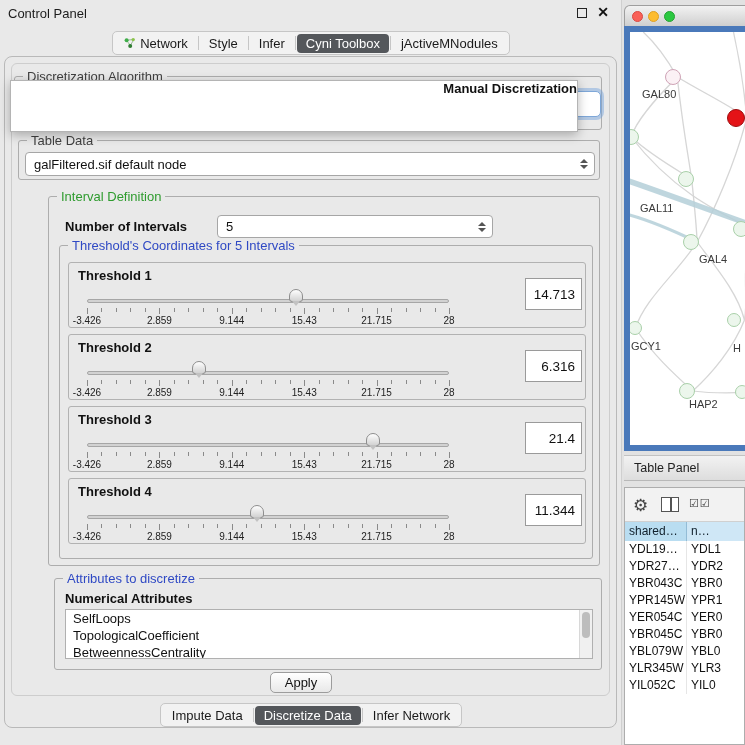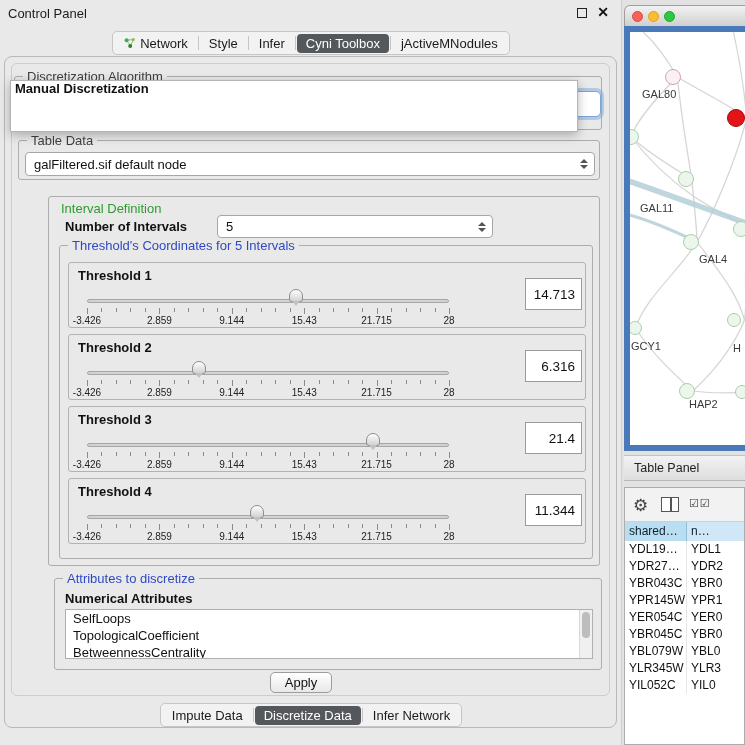--- a/index.html
+++ b/index.html
@@ -23,37 +23,37 @@
   .tabbar{display:inline-flex;align-items:center;background:#f2f2f2;border:1px solid #c6c6c6;border-radius:5px;height:24px;padding:0 2px;}
   .tab{display:flex;align-items:center;gap:4px;padding:2px 9px;font-size:13px;color:#1a1a1a;border-radius:4px;white-space:nowrap;}
   .tab.active{background:var(--tab_active_bg,#54575b);color:#fff;}
   .tab-sep{width:1px;height:14px;background:#c6c6c6;margin:0 1px;}
   .net-icon{display:inline-flex;width:12px;height:12px;}
 
   
   .group{position:absolute;border:1px solid #adadad;border-radius:3px;background:#e9e9e9;}
   .group-title{position:absolute;top:-8px;left:8px;background:#e9e9e9;padding:0 4px;font-size:13px;white-space:nowrap;}
   .gt-black{color:#404040;}
-  .gt-green{color:var(--title_green,#2e9b2e);margin-top:12px;}
+  .gt-green{color:var(--title_green,#2e9b2e);}
   .gt-blue{color:var(--title_blue,#2f49c4);}
 
   
   .combo{position:absolute;background:#fff;border:1px solid #a6a6a6;border-radius:4px;display:flex;align-items:center;font-size:13px;color:#111;}
   .combo-val{flex:1;padding-left:8px;white-space:nowrap;overflow:hidden;}
   .combo-arrows{width:15px;display:flex;flex-direction:column;align-items:center;justify-content:center;gap:2px;margin-right:3px;}
   .arr-up{width:0;height:0;border-left:4px solid transparent;border-right:4px solid transparent;border-bottom:4px solid #555;}
   .arr-dn{width:0;height:0;border-left:4px solid transparent;border-right:4px solid transparent;border-top:4px solid #555;}
 
   
   #algo-group{left:14px;top:76px;width:588px;height:54px;}
   #algo-combo{position:absolute;left:8px;top:14px;width:578px;height:26px;background:#fff;border:1px solid #7ea7d8;border-radius:5px;box-shadow:0 0 0 3px rgba(110,160,220,.45);}
   #algo-popup{position:absolute;left:10px;top:80px;width:568px;height:52px;background:#fff;border:1px solid #b4b4b4;box-shadow:0 3px 10px rgba(0,0,0,.28);z-index:60;}
   #popup-placeholder{height:17px;line-height:17px;text-align:center;color:#b6b6b6;font-size:13px;margin-top:1px;}
   .popup-option{height:16px;line-height:16px;padding-left:4px;font-size:13px;color:#111;white-space:nowrap;}
-  .popup-option.bold{font-weight:bold;}
+  .popup-option.bold{font-weight:bold;text-align:right;}
 
   
   #tabledata-group{left:18px;top:140px;width:582px;height:40px;}
   #tabledata-combo{left:6px;top:11px;width:570px;height:24px;}
 
   
   #interval-group{left:48px;top:196px;width:552px;height:370px;}
   #noi-label{position:absolute;left:16px;top:22px;font-size:13px;font-weight:bold;color:#111;}
   #noi-combo{left:168px;top:18px;width:276px;height:23px;}
   #thr-group{left:10px;top:48px;width:534px;height:314px;}

